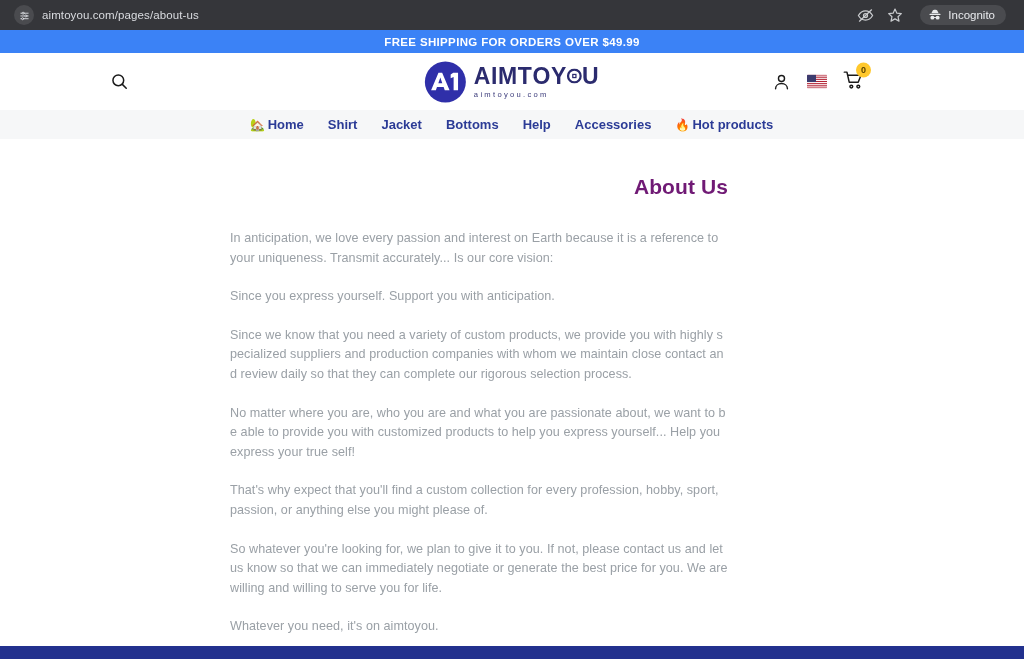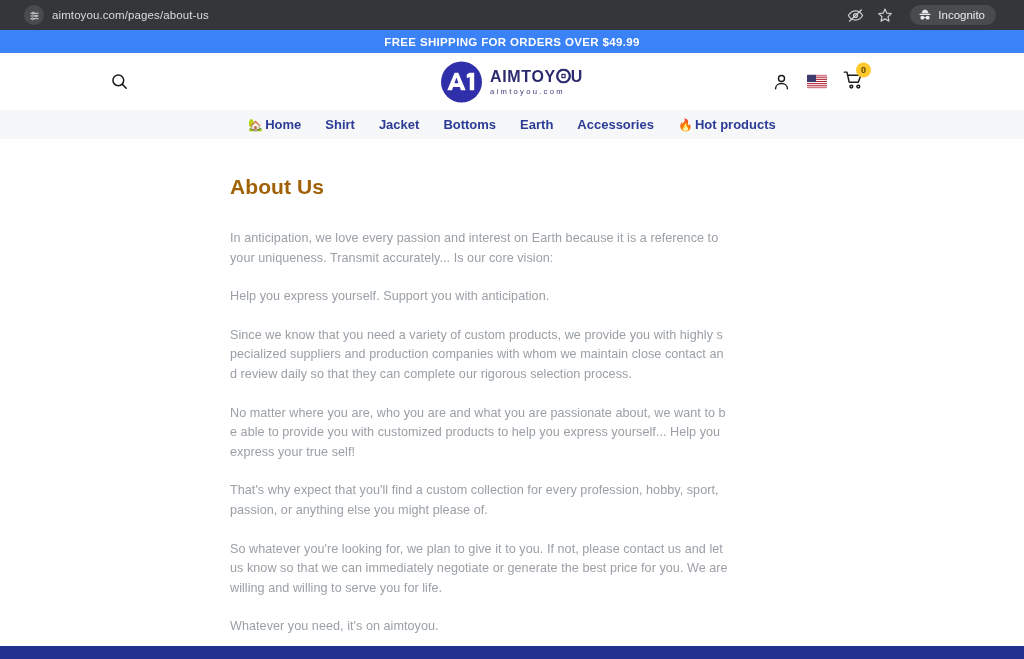--- a/index.html
+++ b/index.html
@@ -11,21 +11,21 @@
     font-family: "Liberation Sans", sans-serif;
     background: #ffffff;
   }
 
   
   .browser-bar {
     height: 30px;
     background: #35363a;
     display: flex;
     align-items: center;
-    padding: 0 24px;
+    padding: 0 14px;
     gap: 8px;
   }
   .tune-btn {
     width: 20px; height: 20px;
     border-radius: 50%;
     background: #4a4b4f;
     display: flex; align-items: center; justify-content: center;
     flex: 0 0 auto;
   }
   .url-text {
@@ -102,21 +102,21 @@
   }
   .logo-mark {
     width: 41px; height: 41px;
     border-radius: 50%;
     background: #2f2fa9;
     display: flex; align-items: center; justify-content: center;
     flex: 0 0 auto;
   }
   .logo-text { display: flex; flex-direction: column; line-height: 1; }
   .logo-title {
-    font-size: 16px;
+    font-size: 23px;
     font-weight: bold;
     letter-spacing: .6px;
     color: #2b2b6e;
     display: flex;
     align-items: center;
   }
   .logo-o-glyph {
     display: inline-flex;
     align-items: center;
     justify-content: center;
@@ -189,23 +189,24 @@
     height: 540px;
   }
   .content {
     width: 498px;
     margin: 0 auto;
     margin-left: 230px;
   }
   .page-title {
     font-size: 21px;
     font-weight: bold;
-    color: #a16207;
+    color: #701a75;
     letter-spacing: .1px;
     margin-bottom: 30px;
+    text-align: right;
   }
   .para {
     font-size: 12.6px;
     color: #9aa0a6;
     line-height: 19.6px;
     margin-bottom: 19px;
     word-break: break-all;
     letter-spacing: .05px;
   }
 
@@ -338,36 +339,36 @@
   <div class="nav-item">
     <span>Shirt</span>
   </div>
   <div class="nav-item">
     <span>Jacket</span>
   </div>
   <div class="nav-item">
     <span>Bottoms</span>
   </div>
   <div class="nav-item">
-    <span>Earth</span>
+    <span>Help</span>
   </div>
   <div class="nav-item">
     <span>Accessories</span>
   </div>
   <div class="nav-item">
     <span class="nav-emoji">🔥</span>
     <span>Hot products</span>
   </div>
 </nav>
 
 <main class="page-main">
   <div class="content">
     <h1 class="page-title">About Us</h1>
     <p class="para">In anticipation, we love every passion and interest on Earth because it is a reference to your uniqueness. Transmit accurately... Is our core vision:</p>
-    <p class="para">Help you express yourself. Support you with anticipation.</p>
+    <p class="para">Since you express yourself. Support you with anticipation.</p>
     <p class="para">Since we know that you need a variety of custom products, we provide you with highly specialized suppliers and production companies with whom we maintain close contact and review daily so that they can complete our rigorous selection process.</p>
     <p class="para">No matter where you are, who you are and what you are passionate about, we want to be able to provide you with customized products to help you express yourself... Help you express your true self!</p>
     <p class="para">That's why expect that you'll find a custom collection for every profession, hobby, sport, passion, or anything else you might please of.</p>
     <p class="para">So whatever you're looking for, we plan to give it to you. If not, please contact us and let us know so that we can immediately negotiate or generate the best price for you. We are willing and willing to serve you for life.</p>
     <p class="para">Whatever you need, it's on aimtoyou.</p>
   </div>
 </main>
 
 <div class="footer-strip"></div>
 

